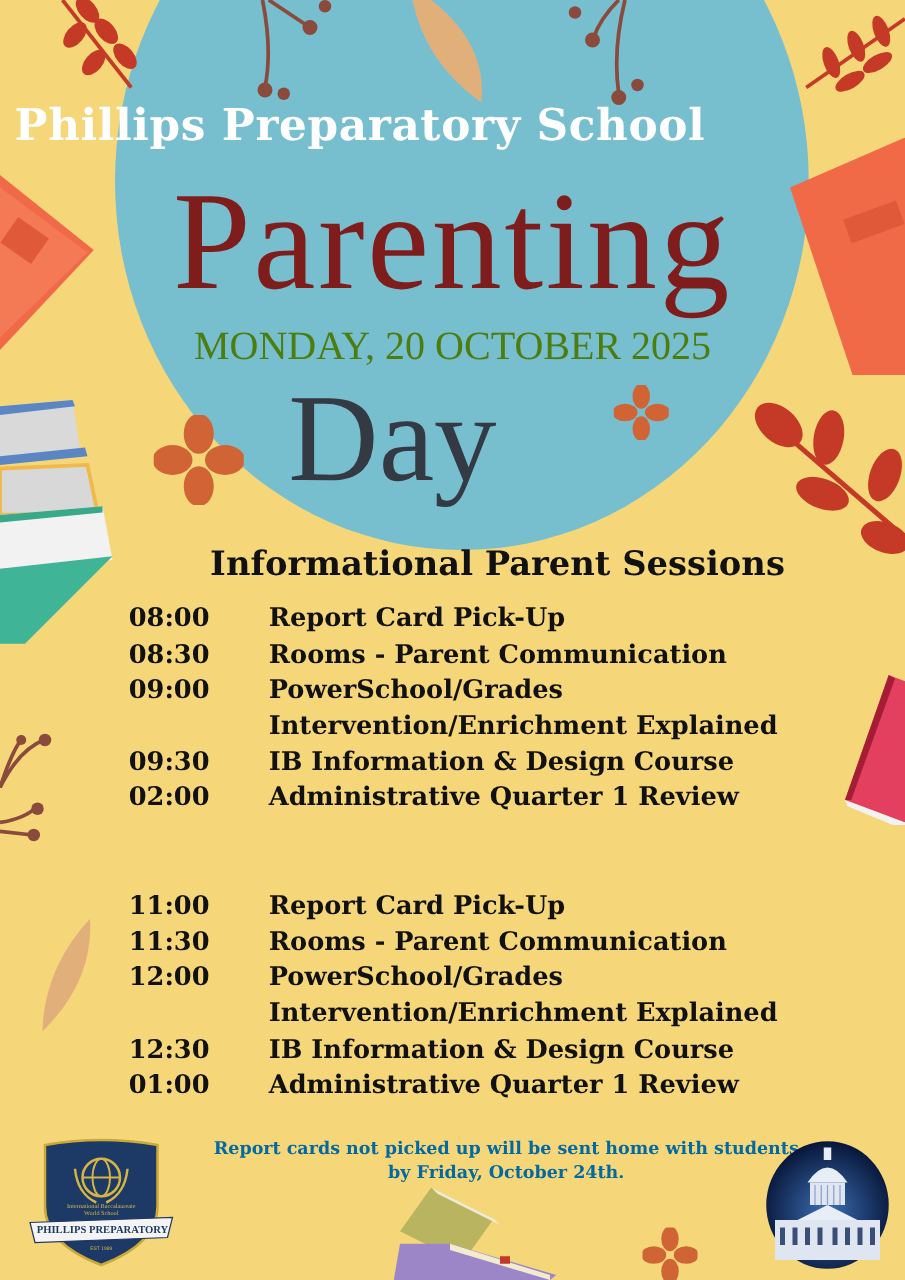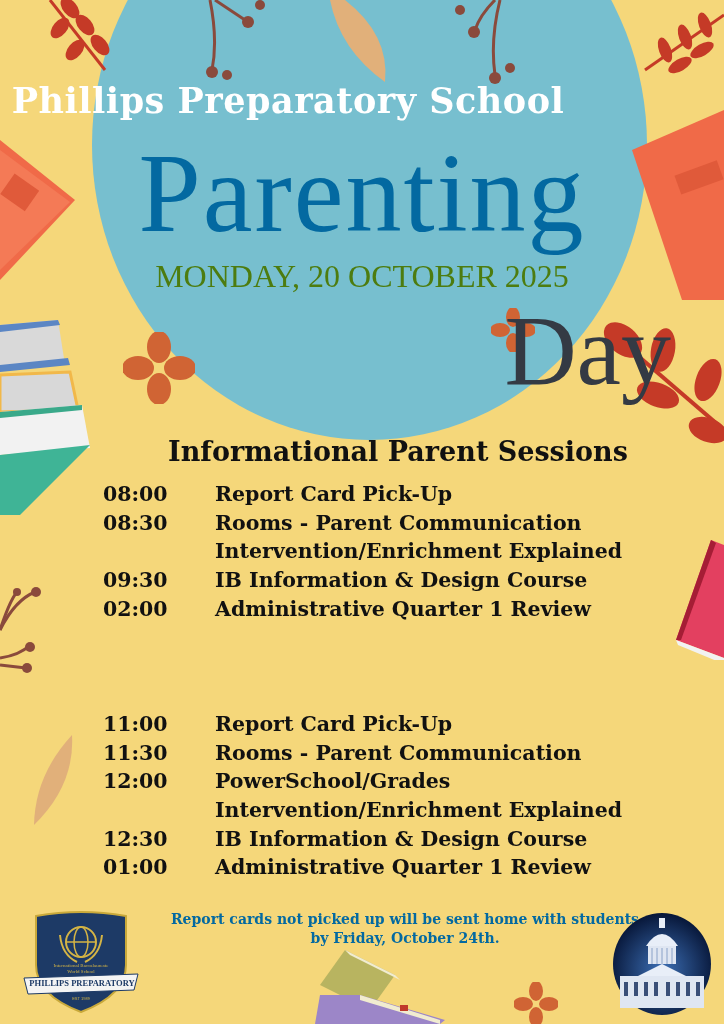--- a/index.html
+++ b/index.html
@@ -1,22 +1,22 @@
 <!DOCTYPE html>
 <html><head>
 <meta charset="utf-8">
 <style>
   html,body{margin:0;padding:0;}
   body{width:724px;height:1024px;overflow:hidden;position:relative;background:#f5d77a;font-family:"DejaVu Serif",serif;}
   .abs{position:absolute;}
   .circle{position:absolute;left:92px;top:-150px;width:555px;height:590px;border-radius:50%;background:#77bfcf;}
   .school{position:absolute;left:0;width:576px;top:80px;text-align:center;color:#fff;font-family:"DejaVu Serif",serif;font-weight:bold;font-size:35px;letter-spacing:0.5px;}
-  .parenting{position:absolute;left:0;width:724px;top:133px;text-align:center;color:#0369a1;font-family:"Liberation Serif",serif;font-size:112px;line-height:120px;letter-spacing:2px;}
+  .parenting{position:absolute;left:0;width:724px;top:133px;text-align:center;color:#7f1d1d;font-family:"Liberation Serif",serif;font-size:112px;line-height:120px;letter-spacing:2px;}
   .date{position:absolute;left:0;width:724px;top:258px;text-align:center;color:#4d7c0f;font-family:"Liberation Serif",serif;font-size:32px;}
-  .day{position:absolute;left:0;width:628px;top:296px;text-align:right;color:#343a44;font-family:"Liberation Serif",serif;font-size:100px;line-height:110px;padding-left:43px;}
+  .day{position:absolute;left:0;width:628px;top:296px;text-align:center;color:#343a44;font-family:"Liberation Serif",serif;font-size:100px;line-height:110px;}
   .sessions-title{position:absolute;left:0;width:796px;top:436px;text-align:center;color:#111;font-family:"DejaVu Serif",serif;font-weight:bold;font-size:27px;}
   .sched{position:absolute;left:103px;font-family:"DejaVu Serif",serif;font-weight:bold;font-size:20.5px;color:#111;}
   .row{height:28.7px;line-height:28.7px;white-space:nowrap;}
   .row .t{display:inline-block;width:112px;}
   .row .d{display:inline-block;}
   .note{position:absolute;left:170px;width:470px;top:910px;text-align:center;color:#0369a1;font-family:"DejaVu Serif",serif;font-weight:bold;font-size:14px;line-height:19px;}
 </style>
 </head>
 <body>
 
@@ -148,20 +148,21 @@
 <div class="school">Phillips Preparatory School</div>
 <div class="parenting">Parenting</div>
 <div class="date">MONDAY, 20 OCTOBER 2025</div>
 <div class="day">Day</div>
 
 <div class="sessions-title">Informational Parent Sessions</div>
 
 <div class="sched" style="top:480px">
   <div class="row"><span class="t">08:00</span><span class="d">Report Card Pick-Up</span></div>
   <div class="row"><span class="t">08:30</span><span class="d">Rooms - Parent Communication</span></div>
+  <div class="row"><span class="t">09:00</span><span class="d">PowerSchool/Grades</span></div>
   <div class="row"><span class="t"></span><span class="d">Intervention/Enrichment Explained</span></div>
   <div class="row"><span class="t">09:30</span><span class="d">IB Information &amp; Design Course</span></div>
   <div class="row"><span class="t">02:00</span><span class="d">Administrative Quarter 1 Review</span></div>
 </div>
 
 <div class="sched" style="top:710px">
   <div class="row"><span class="t">11:00</span><span class="d">Report Card Pick-Up</span></div>
   <div class="row"><span class="t">11:30</span><span class="d">Rooms - Parent Communication</span></div>
   <div class="row"><span class="t">12:00</span><span class="d">PowerSchool/Grades</span></div>
   <div class="row"><span class="t"></span><span class="d">Intervention/Enrichment Explained</span></div>

